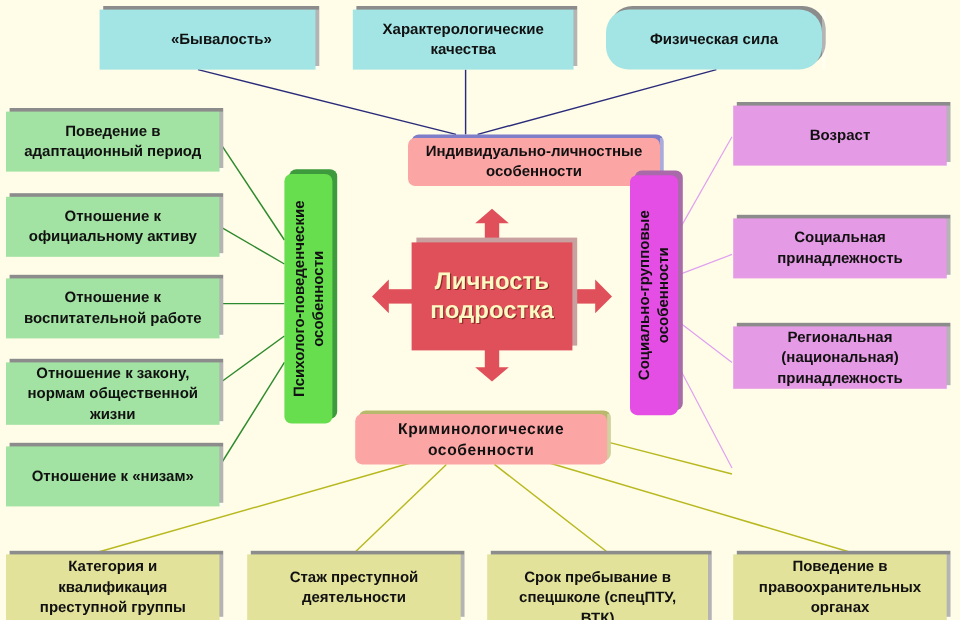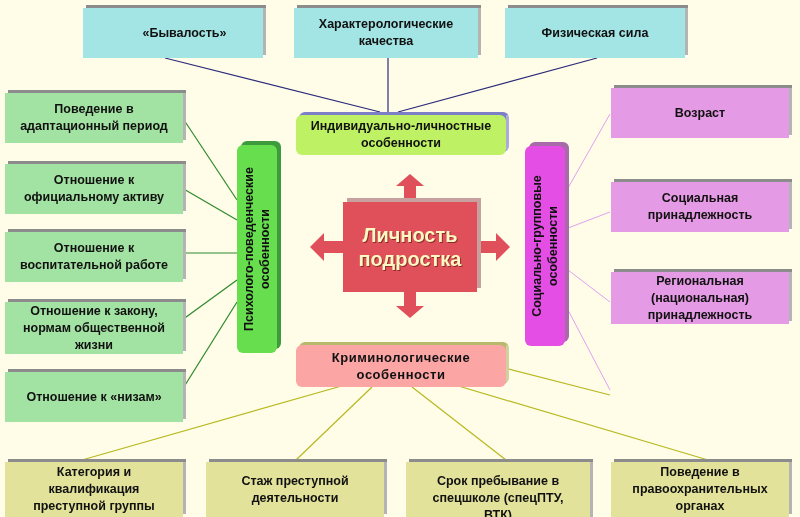--- a/index.html
+++ b/index.html
@@ -13,21 +13,21 @@
   }
   .box::after {
     content:""; position:absolute; right:-3px; top:0; width:3px; height:100%;
     background:rgba(255,255,255,0.35);
   }
   .cyan { background:#a3e4e4; }
   .green { background:#a2e2a2; }
   .pink { background:#e59ae5; }
   .olive { background:#e2e29a; }
   .hub { border-radius:6px; font-size:12.5px; }
-  .hub-blue { background:#bef264; box-shadow: 3px -3px 0 0 #7d7dc8; }
+  .hub-blue { background:#fca5a5; box-shadow: 3px -3px 0 0 #7d7dc8; margin-left: 44px; }
   .hub-olive { background:#fca5a5; box-shadow: 3px -3px 0 0 #b9b96d; font-size:13px; letter-spacing:0.5px; }
   .vhub { position:absolute; border-radius:6px; box-sizing:border-box; }
   .vhub-green { background:#66de4e; box-shadow: 4px -4px 0 0 #3d9a3d; }
   .vhub-pink { background:#e44ee4; box-shadow: 4px -4px 0 0 #a86aa8; }
   .vtext { position:absolute; left:50%; top:50%; transform:translate(-50%,-50%) rotate(-90deg);
            white-space:nowrap; font-weight:bold; font-size:12.5px; line-height:16px; text-align:center; color:#111; }
   .center {
     position:absolute; left:343px; top:202px; width:134px; height:90px; background:#e0505a;
     box-shadow: 4px -4px 0 0 #c8a0a0; display:flex; align-items:center; justify-content:center;
     text-align:center; color:#fef9c3; font-weight:bold; font-size:20px; line-height:24px;
@@ -80,21 +80,21 @@
     </g>
   </svg>
 
   <div class="box cyan" style="left:83px;top:8px;width:180px;height:50px;padding-left:23px;">
     <span>«Бывалость»</span>
   </div>
   <div class="box cyan" style="left:294px;top:8px;width:184px;height:50px;flex-direction:column;">
     <span>Характерологические</span>
     <span>качества</span>
   </div>
-  <div class="box cyan" style="left:505px;top:8px;width:180px;height:50px;">
+  <div class="box cyan" style="left:505px;top:8px;width:180px;height:50px;border-radius:19px;">
     <span>Физическая сила</span>
   </div>
 
   <div class="box hub hub-blue" style="left:296px;top:115px;width:210px;height:40px;flex-direction:column;">
     <span>Индивидуально-личностные</span>
     <span>особенности</span>
   </div>
 
   <div class="box green" style="left:5px;top:93px;width:178px;height:50px;flex-direction:column;">
     <span>Поведение в</span>

